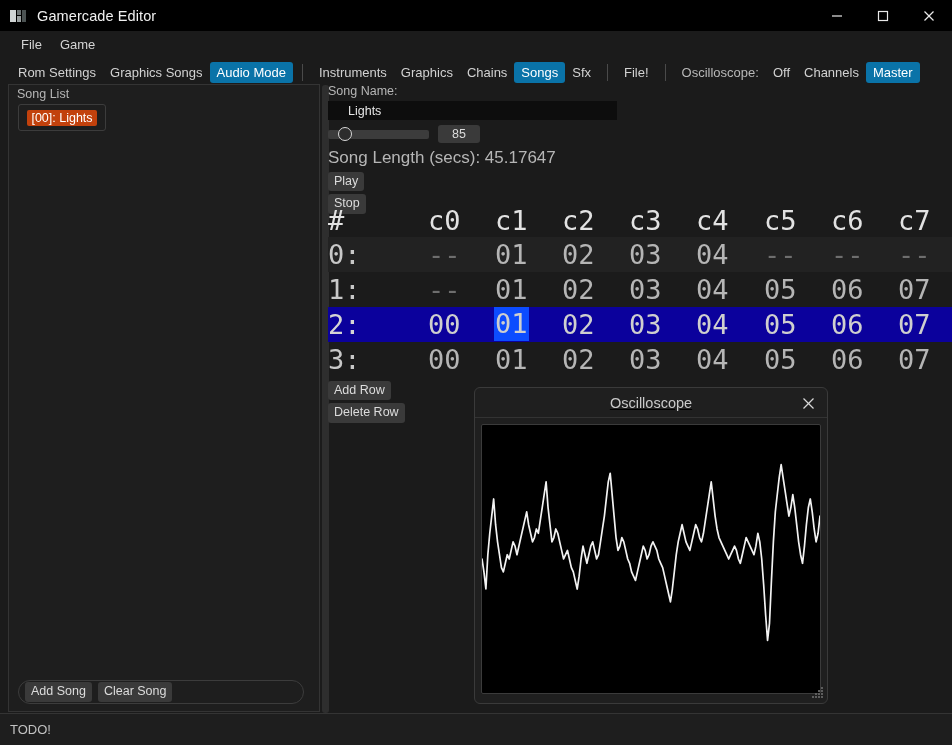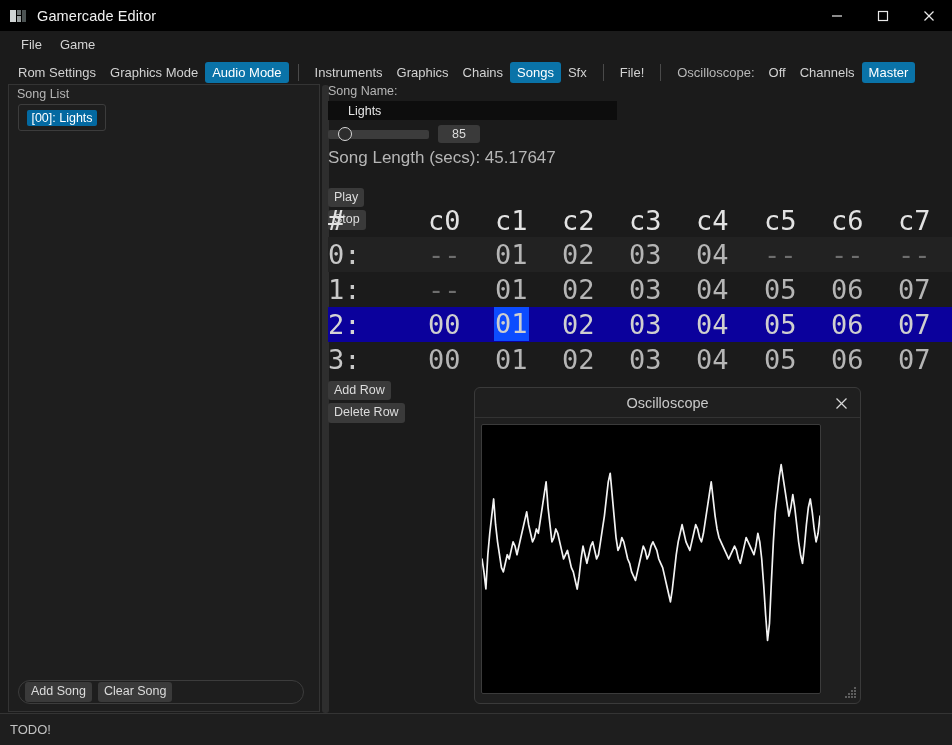--- a/index.html
+++ b/index.html
@@ -105,21 +105,21 @@
     font-size: 12.5px; color: #b6b6b6;
   }
   .songlist-box {
     position: absolute; left: 9px; top: 19px;
     width: 88px; height: 27px;
     border: 1px solid #3c3c3c;
     border-radius: 3px;
     display: flex; align-items: center; justify-content: center;
   }
   .song-entry {
-    background: #0369a1;
+    background: #c2410c;
     color: #ffffff;
     font-size: 12.5px;
     padding: 1px 4px;
     border-radius: 2px;
   }
   .left-footer {
     position: absolute; left: 9px; bottom: 7px;
     width: 286px; height: 24px;
     border: 1px solid #3c3c3c;
     border-radius: 12px;
@@ -198,21 +198,21 @@
     background: #3a3a3a;
     border-radius: 3px;
     color: #dcdcdc;
     font-size: 12.5px;
     display: flex; align-items: center; justify-content: center;
   }
   .song-length {
     margin-top: 5px;
     font-size: 17px; color: #b6b6b6;
   }
-  .playstop { margin-top: 20px; }
+  .playstop { margin-top: 4px; }
   .playstop .btn { display: block; margin-bottom: 3px; }
 
   
   .tracker {
     position: absolute; left: 0; top: 119px;
     width: 624px;
     font-family: "DejaVu Sans Mono", monospace;
     font-size: 27px;
   }
   .trow {
@@ -242,24 +242,25 @@
   }
   .rowbtns {
     position: absolute; left: 0; top: 297px;
   }
   .rowbtns .btn { display: block; margin-bottom: 3px; }
 
   
   .osc-window {
     position: absolute;
     left: 474px; top: 387px;
-    width: 387px; height: 317px;
+    width: 354px; height: 317px;
     background: #1f1f1f;
     border: 1px solid #3a3a3a;
     border-radius: 6px;
+    text-decoration: underline;
   }
   .osc-titlebar {
     position: relative;
     height: 30px;
     display: flex; align-items: center; justify-content: center;
     border-bottom: 1px solid #333333;
   }
   .osc-title {
     font-size: 14.5px;
     color: #c9c9c9;
@@ -337,21 +338,21 @@
     </div>
   </div>
 
   <div class="menubar">
     <div class="menu-item">File</div>
     <div class="menu-item">Game</div>
   </div>
 
   <div class="toolbar">
     <div class="tool">Rom Settings</div>
-    <div class="tool">Graphics Mode</div>
+    <div class="tool">Graphics Songs</div>
     <div class="tool sel">Audio Mode</div>
     <div class="sep"></div>
     <div class="tool">Instruments</div>
     <div class="tool">Graphics</div>
     <div class="tool">Chains</div>
     <div class="tool sel">Songs</div>
     <div class="tool">Sfx</div>
     <div class="sep"></div>
     <div class="tool">File!</div>
     <div class="sep"></div>

